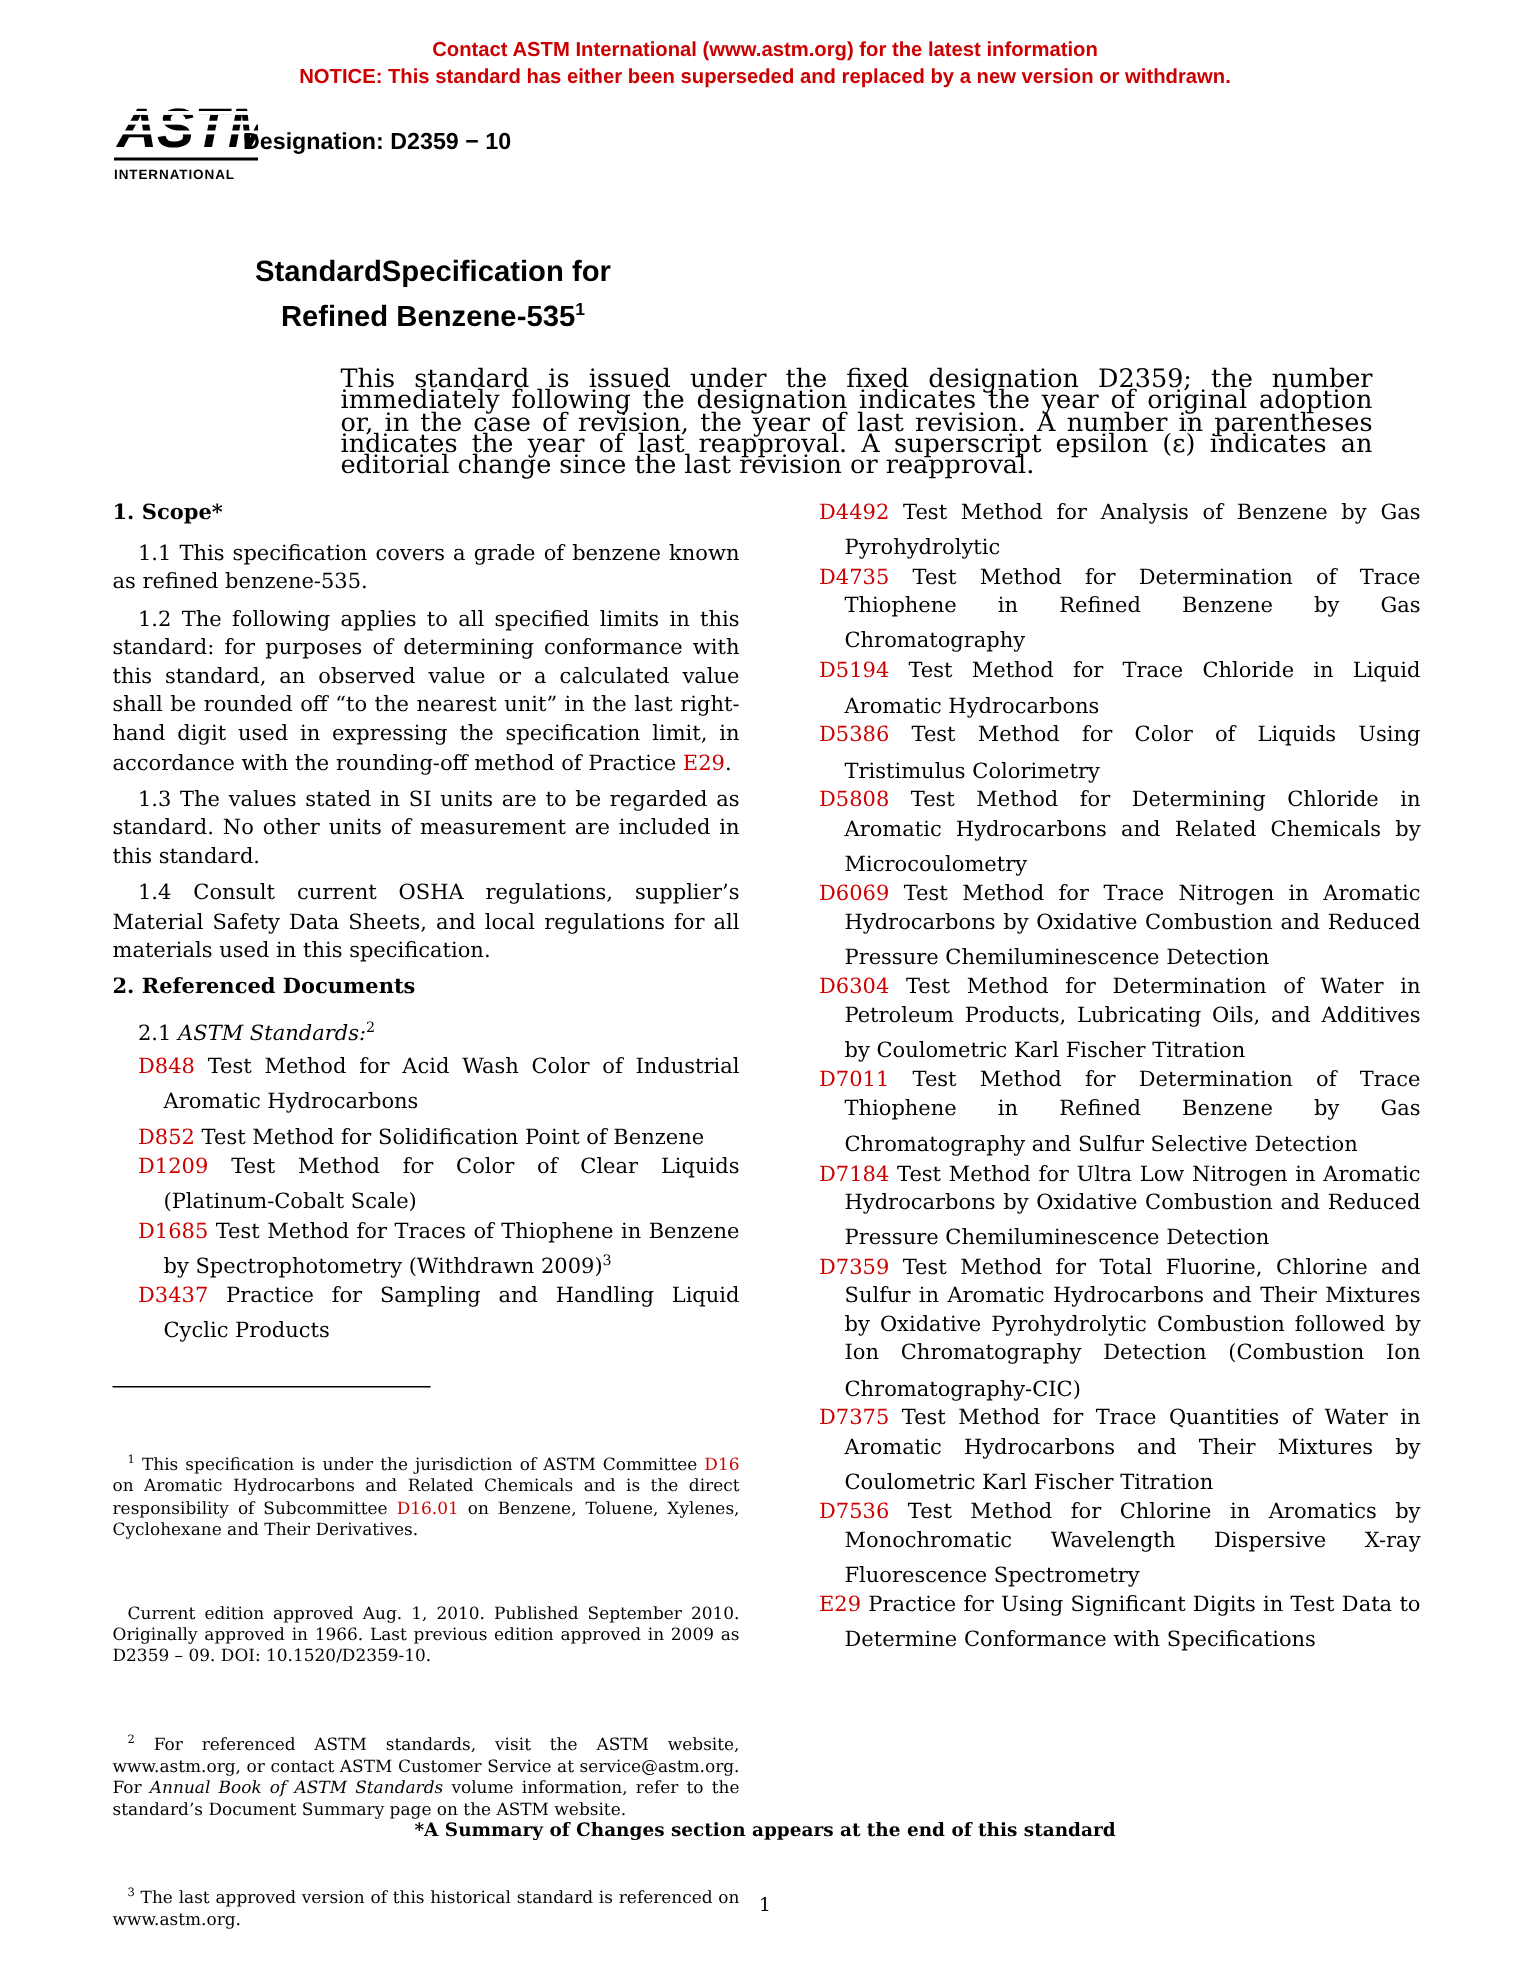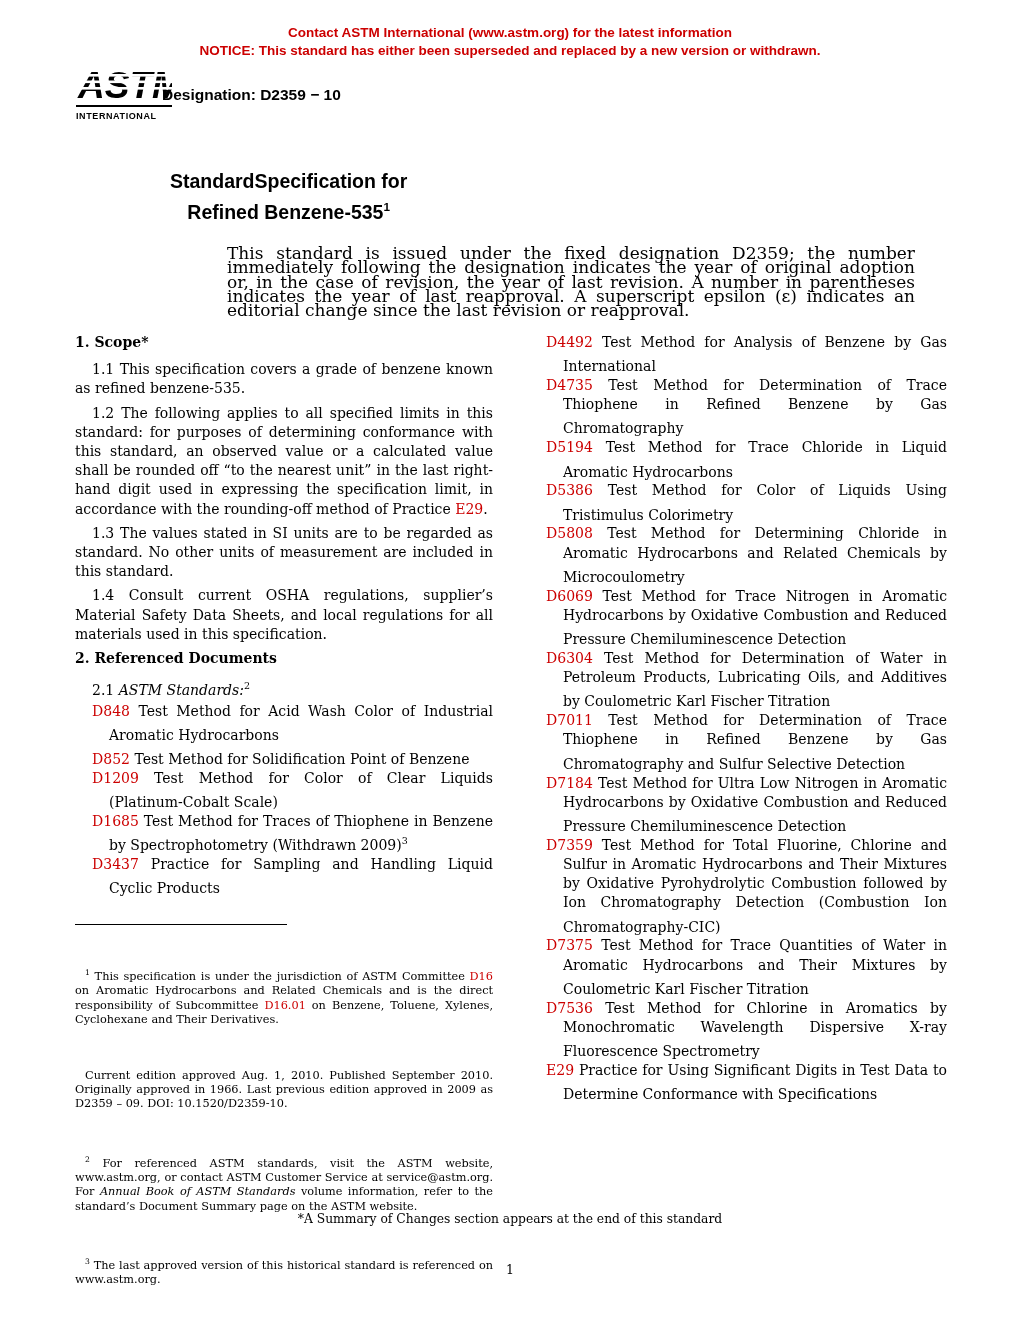--- a/index.html
+++ b/index.html
@@ -38,21 +38,21 @@
   .it { font-style:italic; }
   .ref-list { list-style:none; margin:0; padding:0; }
   .ref-item { padding-left:34px; text-indent:-17px; }
   a.link { color:var(--red); text-decoration:none; cursor:pointer; }
   sup { font-size:68%; }
   .fnblock { margin-top:26px; font-size:11.3px; line-height:14.4px; }
   .fnrule { width:212px; border-top:1px solid #000; margin-bottom:8px; }
   .fn { text-indent:10px; text-align:justify;margin-top:41px; }
   .footer-summary {
     position:absolute; left:0; right:0; top:1212px; text-align:center;
-    font-weight:400; font-size:12.3px;
+    font-weight:700; font-size:12.3px;
   }
   .copyright { position:absolute; left:75px; top:1239px; font-size:10.8px; }
   .pageno { position:absolute; left:0; right:0; top:1262px; text-align:center; font-size:12.5px; }
 </style>
 </head>
 <body>
 
 <div class="page">
 
   <div class="notice">
@@ -117,21 +117,21 @@
 
         <p class="fn"><sup>2</sup><span> For referenced ASTM standards, visit the ASTM website, www.astm.org, or contact ASTM Customer Service at service@astm.org. For </span><span class="it">Annual Book of ASTM Standards</span><span> volume information, refer to the standard’s Document Summary page on the ASTM website.</span></p>
 
         <p class="fn"><sup>3</sup><span> The last approved version of this historical standard is referenced on www.astm.org.</span></p>
       </div>
 
     </div>
 
     <div class="col">
       <ul class="ref-list">
-        <li class="ref-item"><a class="link">D4492</a><span> Test Method for Analysis of Benzene by Gas International</span><sup></sup></li>
+        <li class="ref-item"><a class="link">D4492</a><span> Test Method for Analysis of Benzene by Gas Pyrohydrolytic</span><sup></sup></li>
           <li class="ref-item"><a class="link">D4735</a><span> Test Method for Determination of Trace Thiophene in Refined Benzene by Gas Chromatography</span><sup></sup></li>
           <li class="ref-item"><a class="link">D5194</a><span> Test Method for Trace Chloride in Liquid Aromatic Hydrocarbons</span><sup></sup></li>
           <li class="ref-item"><a class="link">D5386</a><span> Test Method for Color of Liquids Using Tristimulus Colorimetry</span><sup></sup></li>
           <li class="ref-item"><a class="link">D5808</a><span> Test Method for Determining Chloride in Aromatic Hydrocarbons and Related Chemicals by Microcoulometry</span><sup></sup></li>
           <li class="ref-item"><a class="link">D6069</a><span> Test Method for Trace Nitrogen in Aromatic Hydrocarbons by Oxidative Combustion and Reduced Pressure Chemiluminescence Detection</span><sup></sup></li>
           <li class="ref-item"><a class="link">D6304</a><span> Test Method for Determination of Water in Petroleum Products, Lubricating Oils, and Additives by Coulometric Karl Fischer Titration</span><sup></sup></li>
           <li class="ref-item"><a class="link">D7011</a><span> Test Method for Determination of Trace Thiophene in Refined Benzene by Gas Chromatography and Sulfur Selective Detection</span><sup></sup></li>
           <li class="ref-item"><a class="link">D7184</a><span> Test Method for Ultra Low Nitrogen in Aromatic Hydrocarbons by Oxidative Combustion and Reduced Pressure Chemiluminescence Detection</span><sup></sup></li>
           <li class="ref-item"><a class="link">D7359</a><span> Test Method for Total Fluorine, Chlorine and Sulfur in Aromatic Hydrocarbons and Their Mixtures by Oxidative Pyrohydrolytic Combustion followed by Ion Chromatography Detection (Combustion Ion Chromatography-CIC)</span><sup></sup></li>
           <li class="ref-item"><a class="link">D7375</a><span> Test Method for Trace Quantities of Water in Aromatic Hydrocarbons and Their Mixtures by Coulometric Karl Fischer Titration</span><sup></sup></li>

